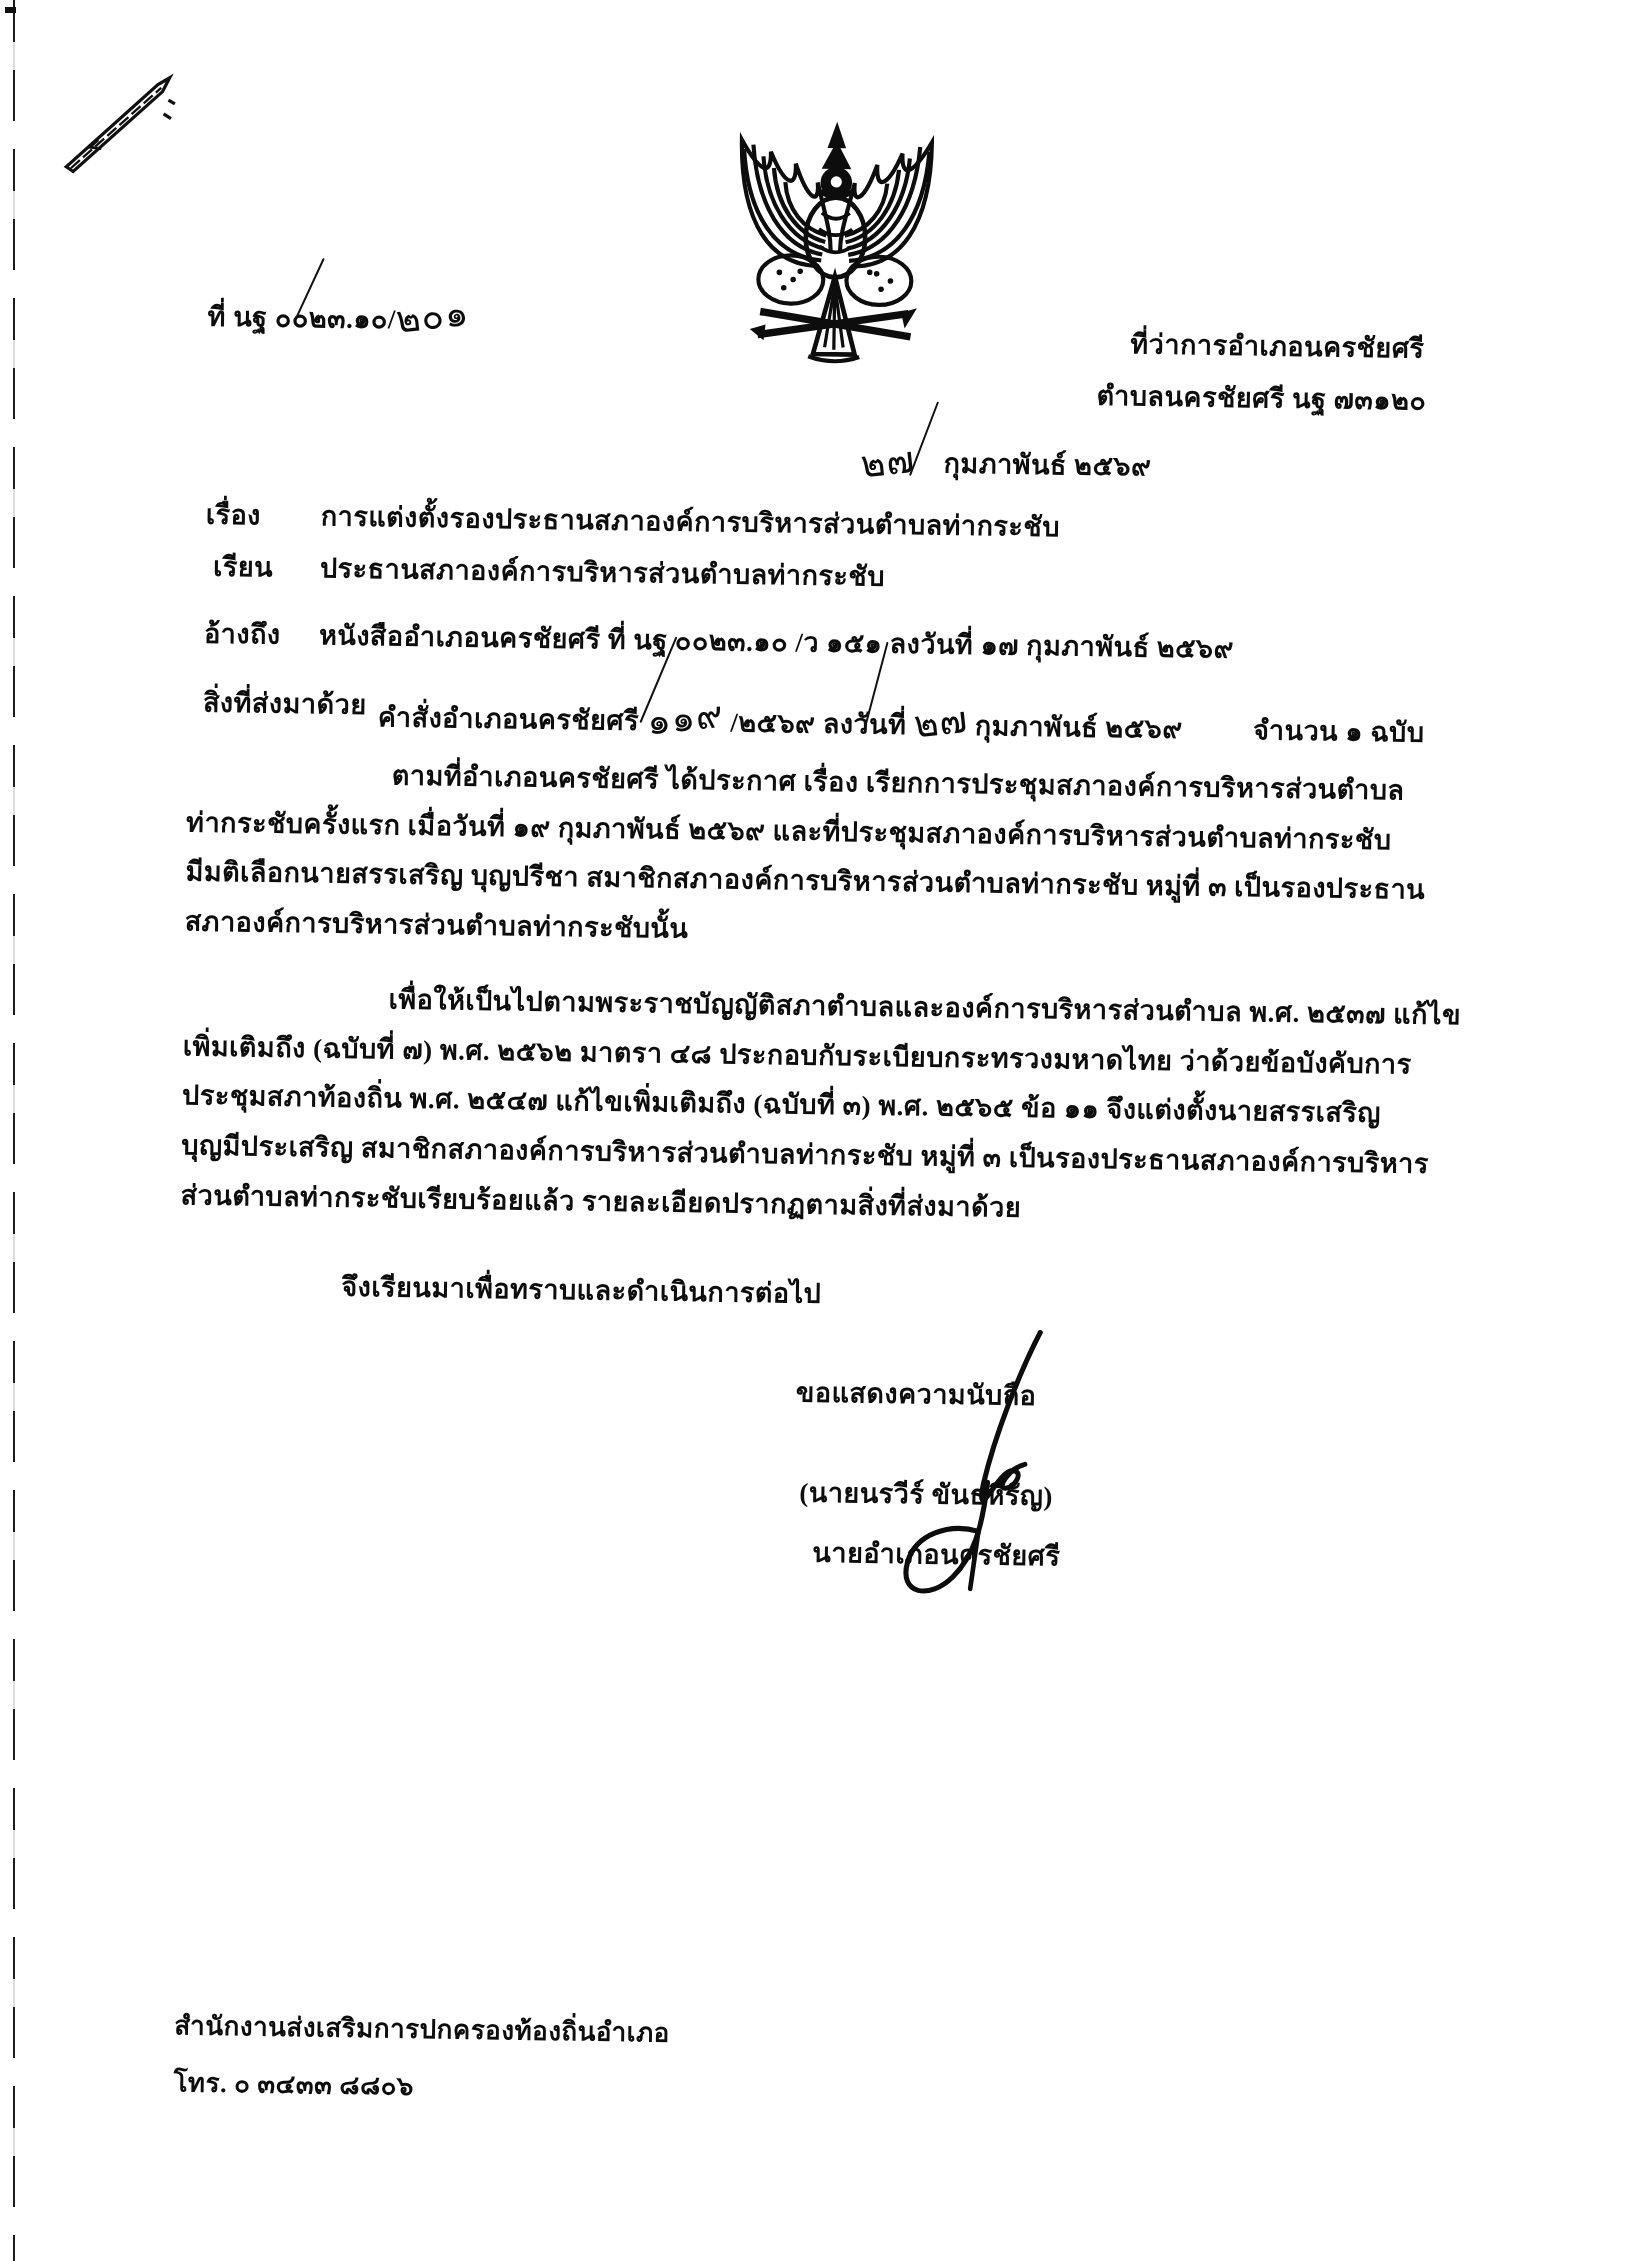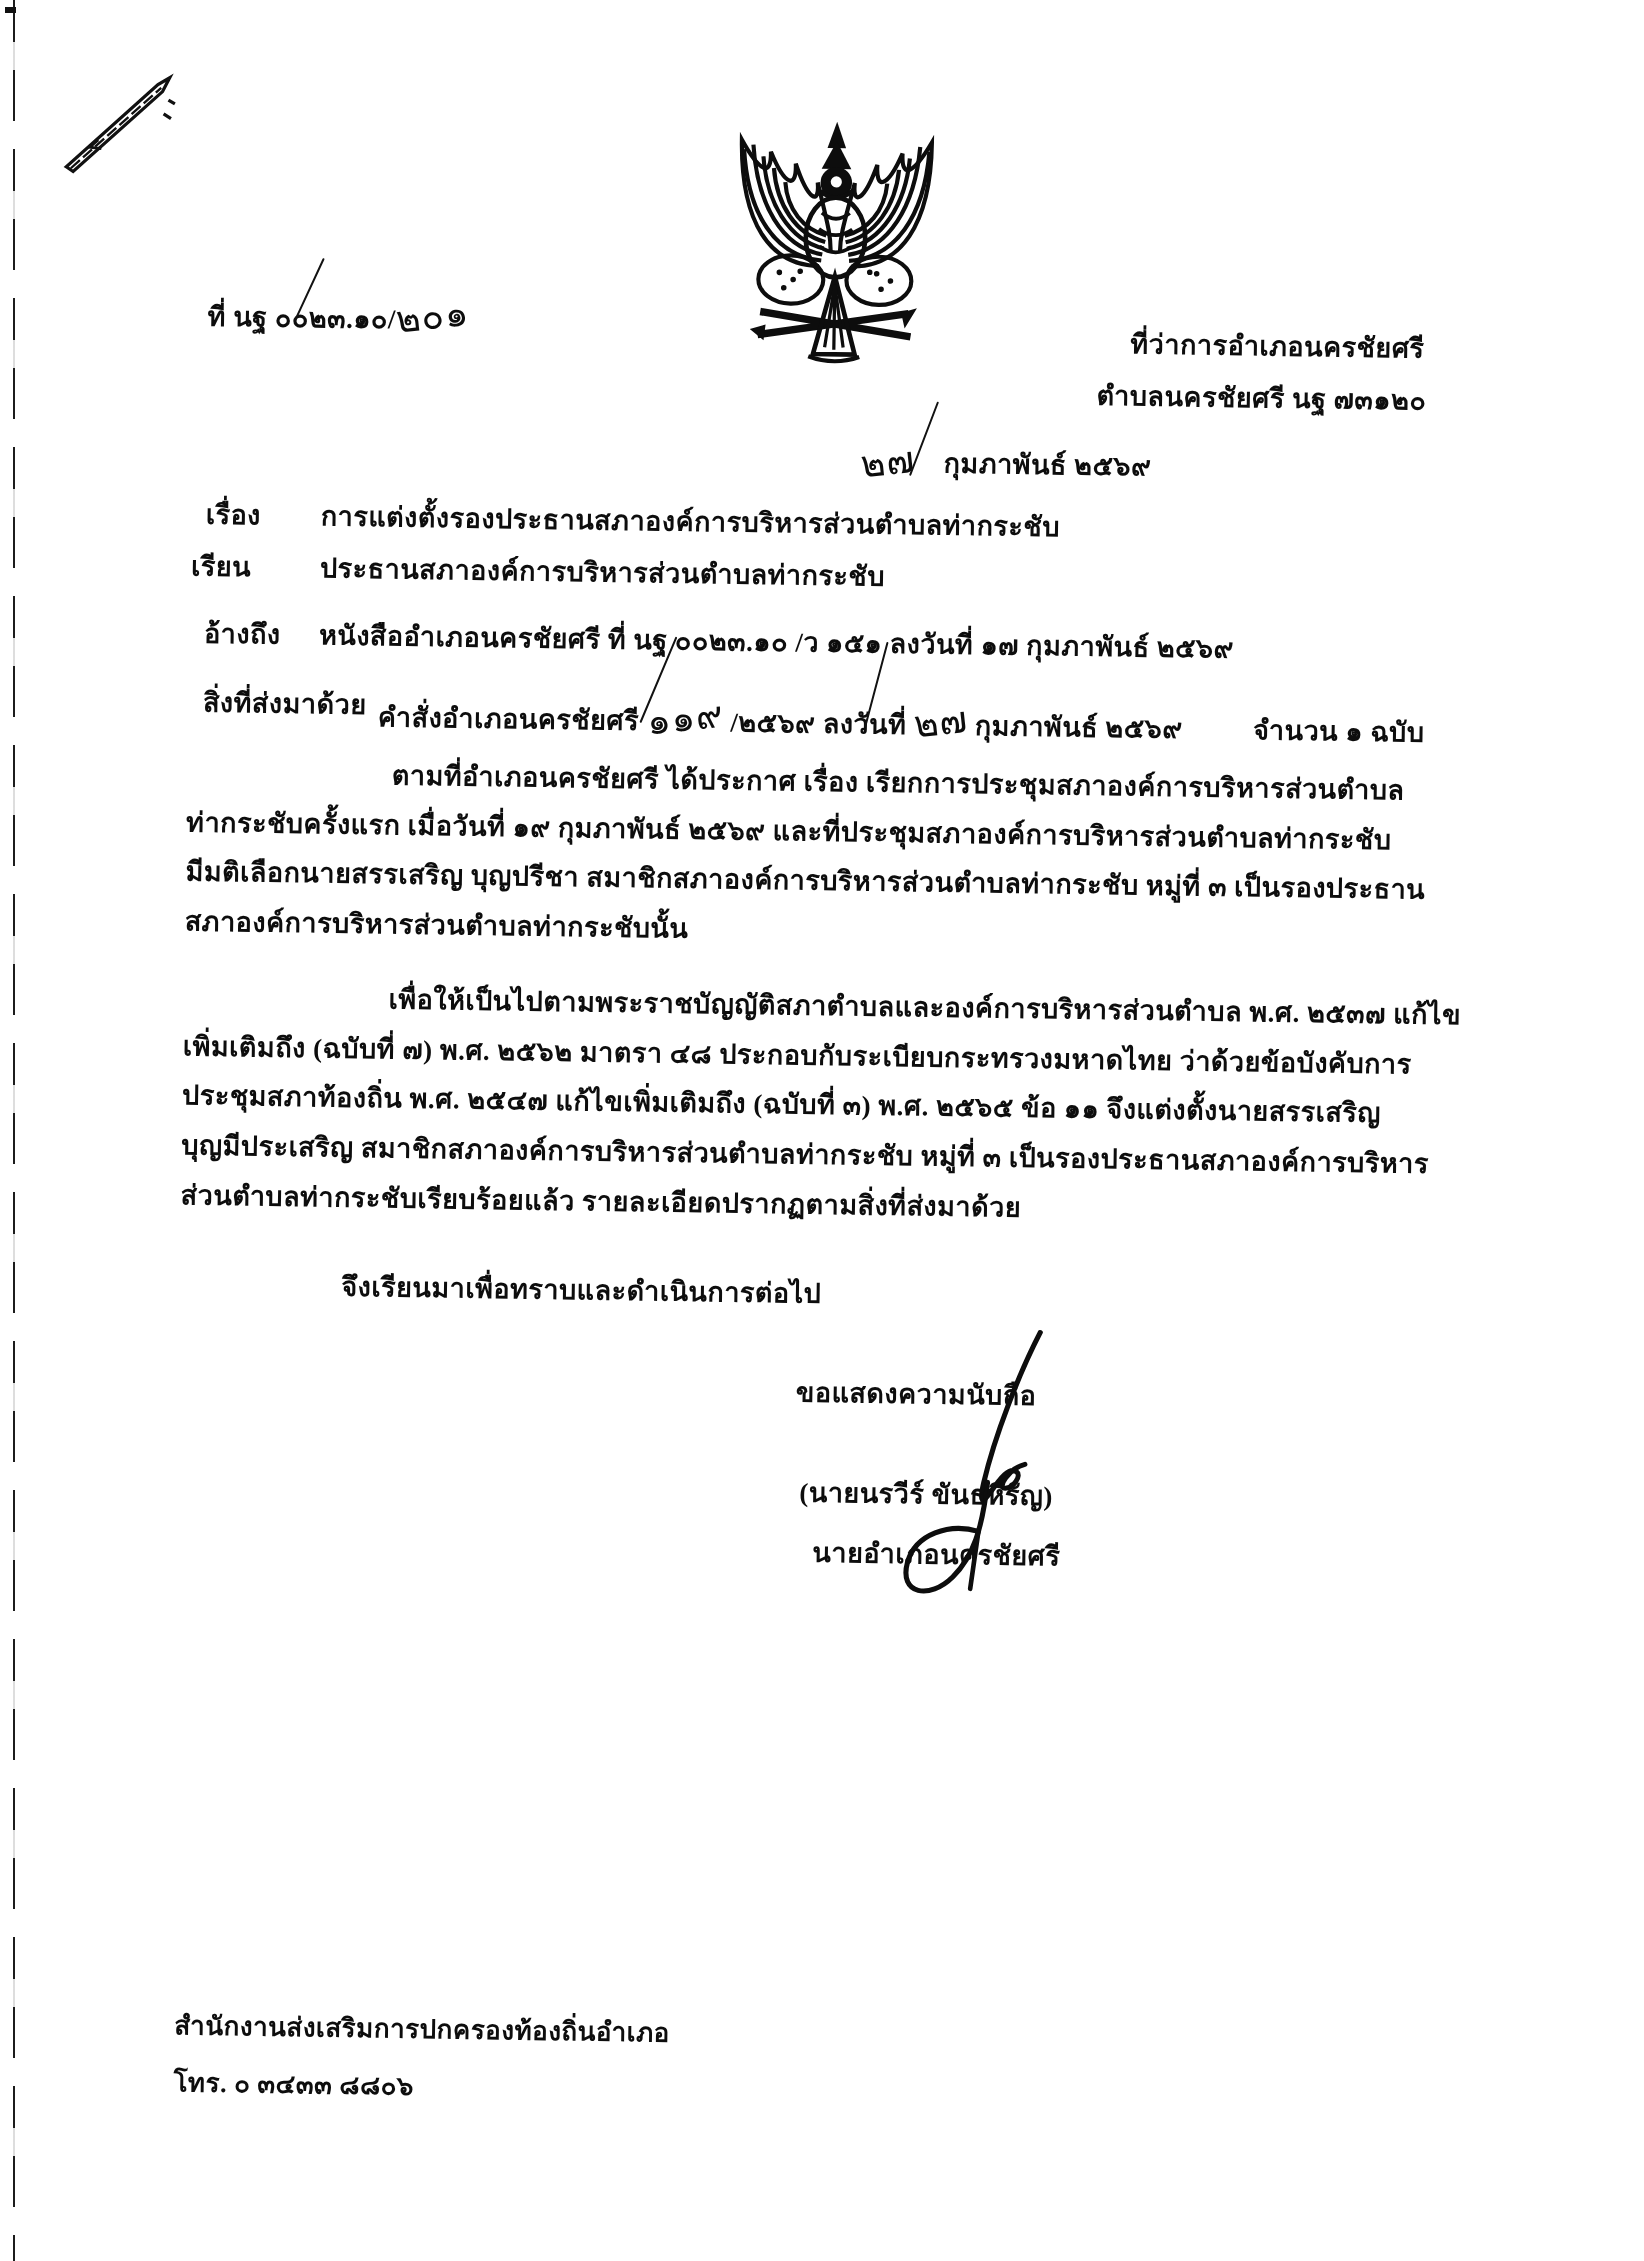--- a/index.html
+++ b/index.html
@@ -99,21 +99,21 @@
     <div class="txt" style="left:1132px;top:309px;">ที่ว่าการอำเภอนครชัยศรี</div>
     <div class="txt" style="left:1099px;top:361px;">ตำบลนครชัยศรี นฐ ๗๓๑๒๐</div>
 
     <div class="hand-abs" style="left:864px;top:422px;">๒๗</div>
     <div class="slash" style="left:926px;top:389px;height:79px;transform:rotate(20deg);"></div>
     <div class="txt" style="left:947px;top:431px;">กุมภาพันธ์ ๒๕๖๙</div>
 
     <div class="txt" style="left:210px;top:493px;text-align:right;">เรื่อง</div>
     <div class="txt" style="left:325px;top:493px;">การแต่งตั้งรองประธานสภาองค์การบริหารส่วนตำบลท่ากระชับ</div>
 
-    <div class="txt" style="left:196px;top:545px;">เรียน</div>
+    <div class="txt" style="left:218px;top:545px;">เรียน</div>
     <div class="txt" style="left:325px;top:545px;">ประธานสภาองค์การบริหารส่วนตำบลท่ากระชับ</div>
 
     <div class="txt" style="left:210px;top:612px;">อ้างถึง</div>
     <div class="txt" style="left:325px;top:612px;">หนังสืออำเภอนครชัยศรี ที่ นฐ ๐๐๒๓.๑๐ /ว ๑๕๑  ลงวันที่ ๑๗ กุมภาพันธ์ ๒๕๖๙</div>
 
     <div class="txt" style="left:210px;top:681px;">สิ่งที่ส่งมาด้วย</div>
     <div class="txt" style="left:385px;top:681px;">
       <span>คำสั่งอำเภอนครชัยศรี</span>
       <span class="hand">๑๑๙</span>
       <span>/๒๕๖๙ ลงวันที่</span>

